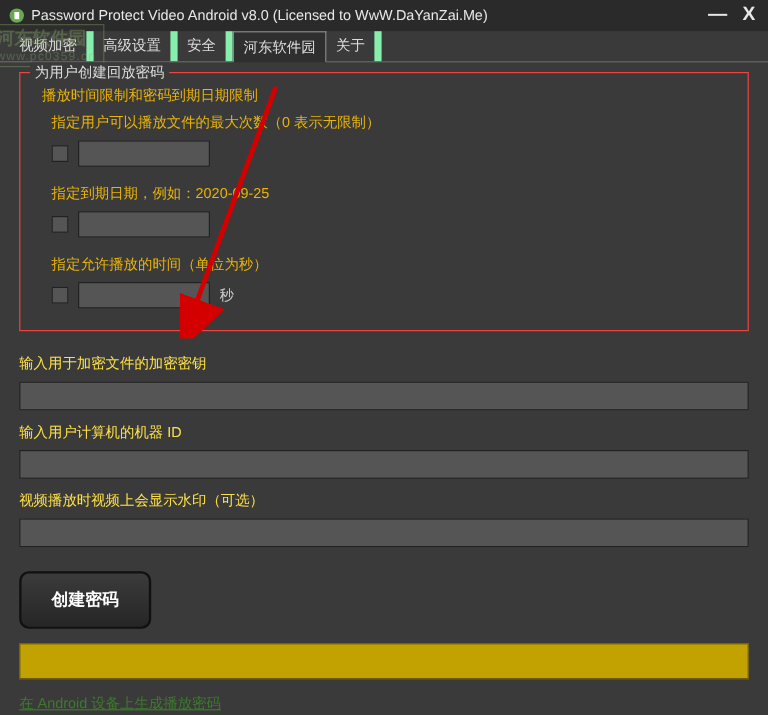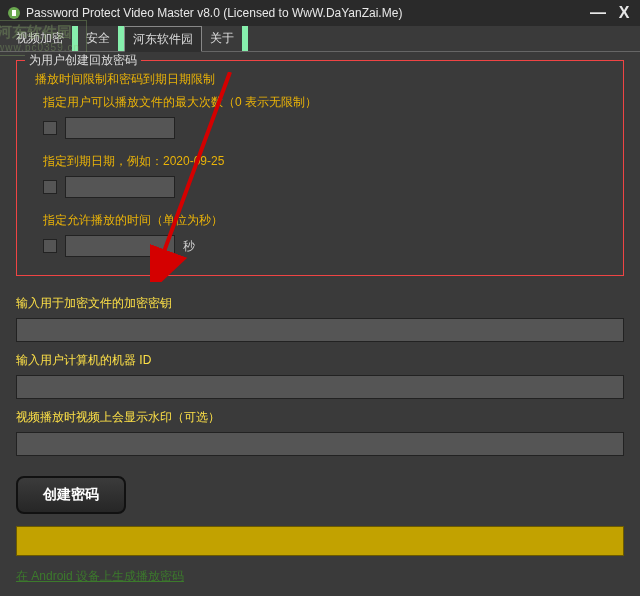--- a/index.html
+++ b/index.html
@@ -21,48 +21,49 @@
   .content { padding: 8px 16px 12px 16px; position: relative; }
   .groupbox { border: 1px solid #ef4444; padding: 8px 12px 14px 12px; margin-bottom: 19px; position: relative; }
   .groupbox-title { position: absolute; top: -9px; left: 8px; background: #3a3a3a; padding: 0 4px; color: #ddd; font-size: 12px; }
   .section-title { color: #eab308; font-size: 12px; margin: 2px 0 6px 6px; }
   .field-row { display: flex; align-items: center; gap: 8px; margin: 0 0 14px 14px; }
   .checkbox { width: 14px; height: 14px; background: #555; border: 1px solid #222; display: inline-block; }
   .text-input { width: 110px; height: 22px; background: #555; border: 1px solid #222; color: #e0e0e0; padding: 0 4px; font-size: 12px; }
   .suffix { color: #ccc; font-size: 12px; }
   .full-label { color: #fde047; font-size: 12px; margin: 10px 0 6px 0; }
   .full-input { width: 100%; height: 24px; background: #555; border: 1px solid #222; color: #e0e0e0; padding: 0 6px; font-size: 12px; }
-  .create-btn { margin: 20px 0 12px 0; width: 110px; height: 38px; background: linear-gradient(#3b3b3b,#262626); border: 2px solid #111; border-radius: 8px; color: #fff; font-size: 14px; font-weight: bold; cursor: pointer; display: flex; align-items: center; justify-content: center; }
+  .create-btn { margin: 20px 0 12px 0; width: 110px; height: 48px; background: linear-gradient(#3b3b3b,#262626); border: 2px solid #111; border-radius: 8px; color: #fff; font-size: 14px; font-weight: bold; cursor: pointer; display: flex; align-items: center; justify-content: center; }
   .pw-output { width: 100%; height: 30px; background: #c2a200; border: 1px solid #6b5a00; margin-top: 6px; }
   .android-link { display: inline-block; margin-top: 12px; color: #3c7a2c; font-size: 12px; text-decoration: underline; cursor: pointer; }
   .arrow-overlay { position: absolute; top: 20px; left: 150px; pointer-events: none; }
 </style>
 </head>
 <body>
 
 <div class="window">
 
   <div class="titlebar">
     <div class="titlebar-left">
       <span class="titlebar-icon">
         <svg viewBox="0 0 16 16">
             <circle cx="8" cy="8" r="6" fill="#6aa84f"></circle>
             <rect x="6" y="5" width="4" height="6" fill="#fff"></rect>
           </svg>
       </span>
-      <span class="title-text">Password Protect Video Master v8.0 (Licensed to WwW.DaYanZai.Me)</span>
+      <span class="title-text">Password Protect Video Android v8.0 (Licensed to WwW.DaYanZai.Me)</span>
     </div>
     <div class="titlebar-controls">
       <span class="win-btn">—</span>
       <span class="win-btn">X</span>
     </div>
   </div>
 
   <div class="tabs">
     <div class="tab">视频加密</div>
+    <div class="tab">高级设置</div>
     <div class="tab">安全</div>
     <div class="tab active">河东软件园</div>
     <div class="tab">关于</div>
   </div>
 
   <div class="watermark">
     <div class="wm-box">
       <div class="wm-top">河东软件园</div>
       <div class="wm-bottom">www.pc0359.cn</div>
     </div>

